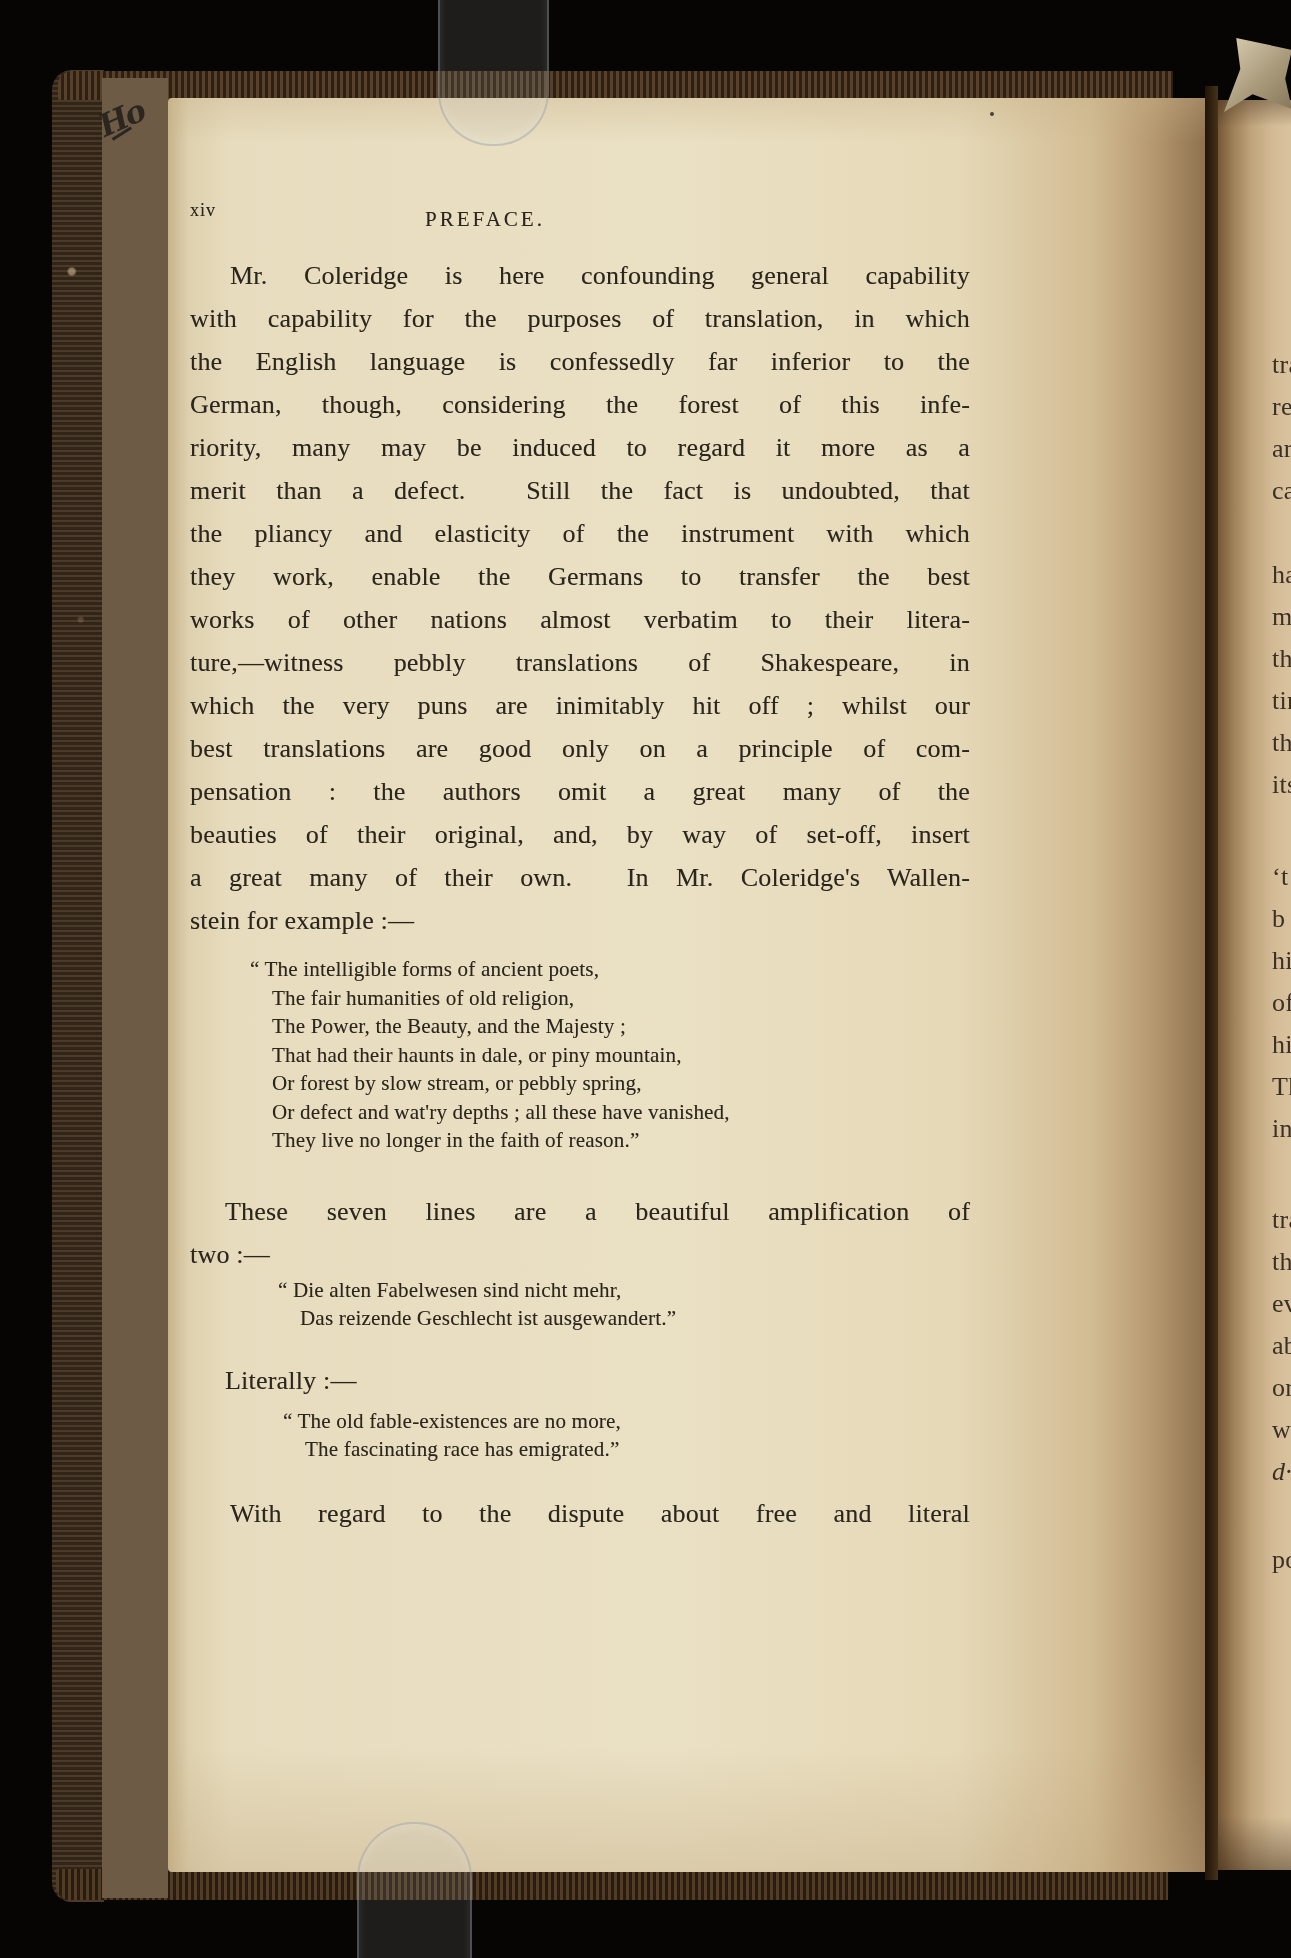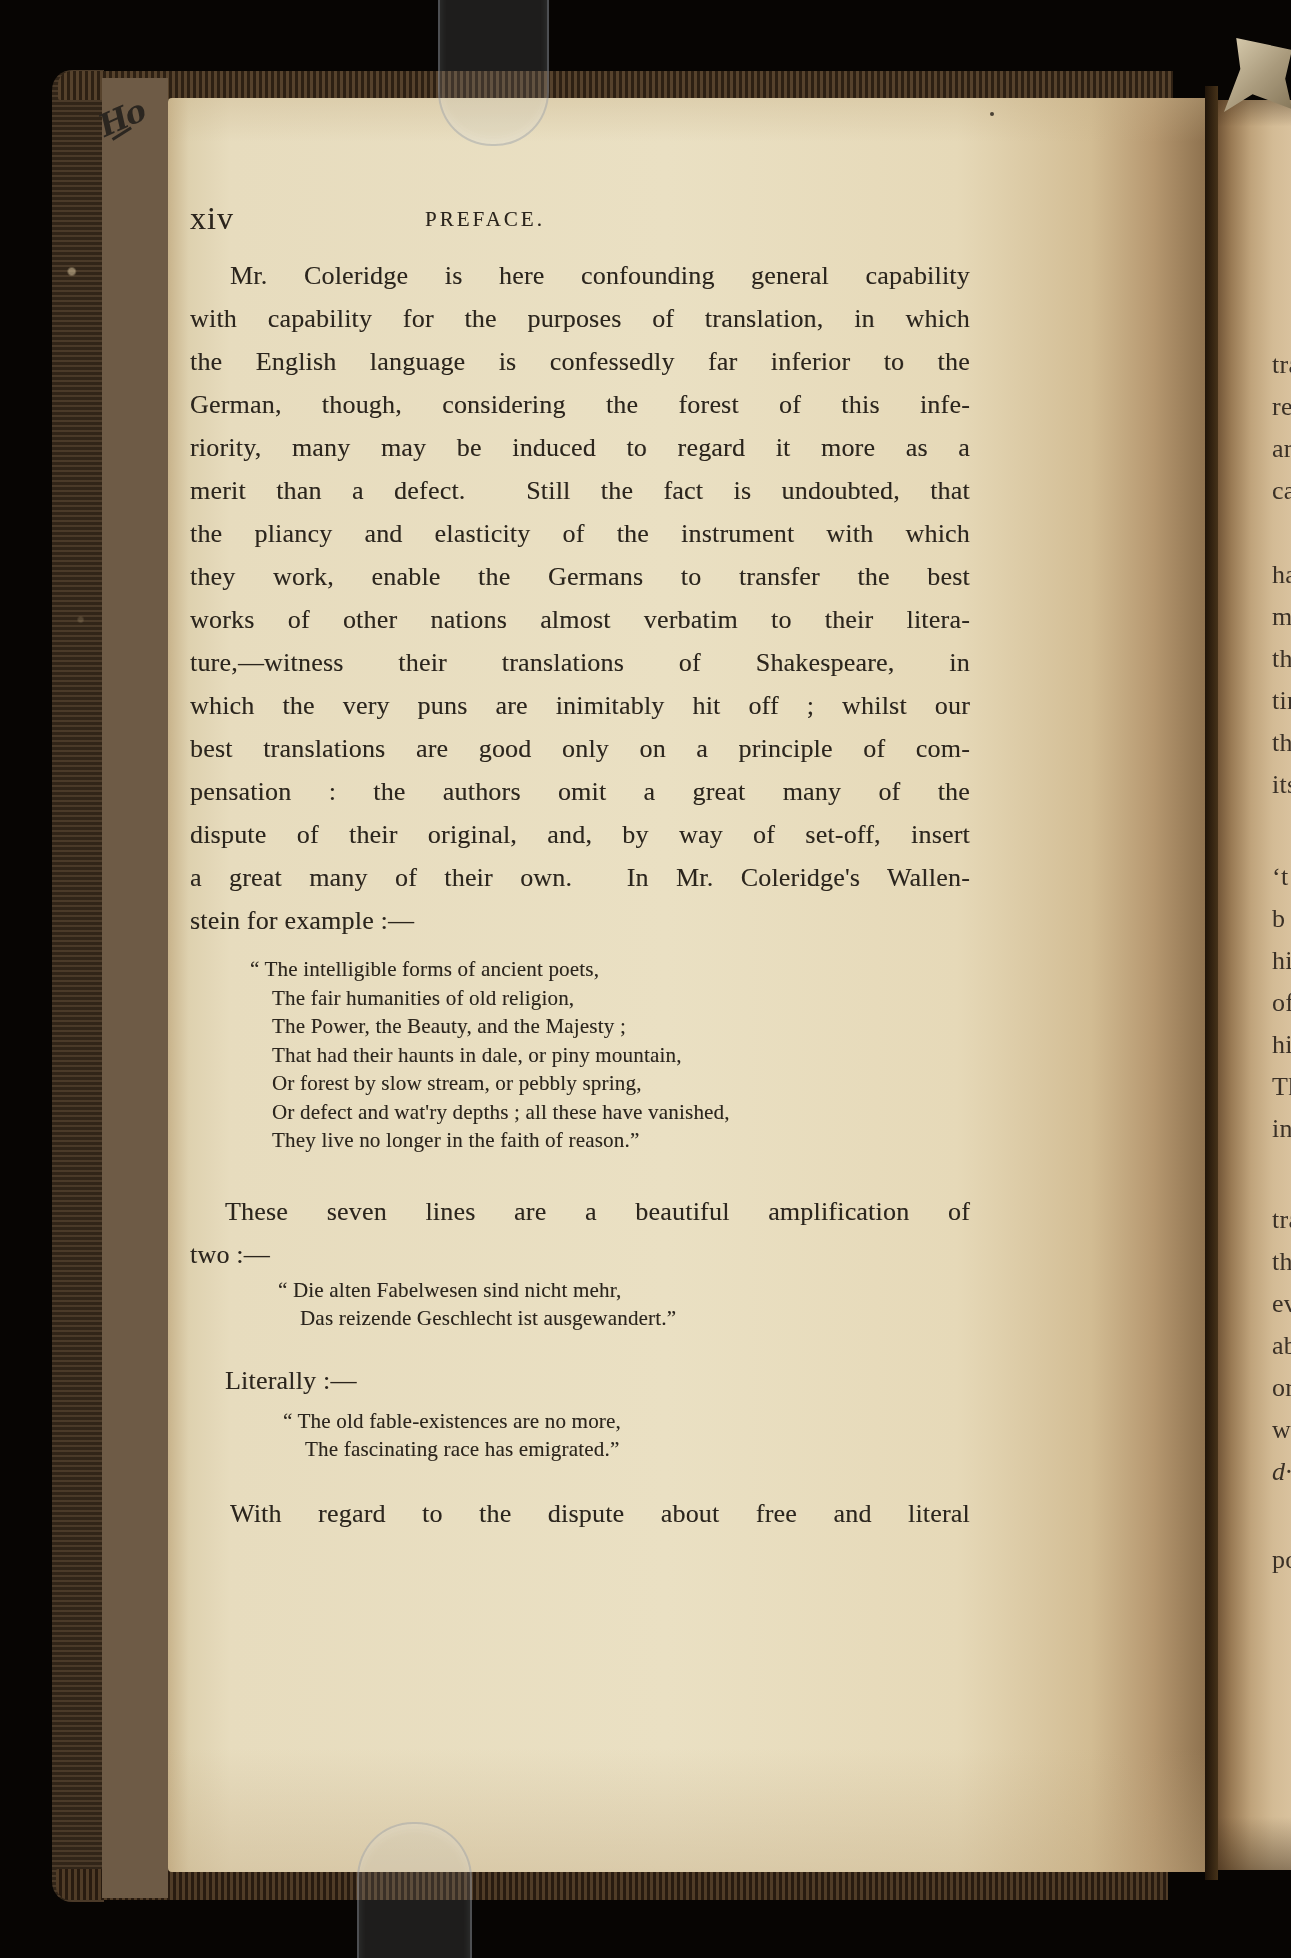--- a/index.html
+++ b/index.html
@@ -68,21 +68,21 @@
     border:2px solid rgba(150,156,166,0.4);}
   .strap.top{left:438px;top:-12px;width:107px;height:154px;border-radius:0 0 54px 54px;
     box-shadow:inset 0 -5px 9px rgba(255,255,255,0.12);}
   .strap.bottom{left:357px;top:1822px;width:111px;height:148px;
     border-radius:56px 56px 0 0;box-shadow:inset 0 5px 9px rgba(255,255,255,0.12);}
 
   
   .col{position:absolute;left:190px;top:197px;width:780px;color:#2b251d;
     text-shadow:0.3px 0.3px 0 rgba(43,37,29,0.3);}
   .hdr{position:relative;height:34px;}
-  .folio{position:absolute;left:0;top:3px;font-size:32px;letter-spacing:1px;}
+  .folio{position:absolute;left:0;top:3px;font-size:18px;letter-spacing:1px;}
   .running{position:absolute;left:295px;top:10px;transform:translateX(-50%);
     font-size:21px;letter-spacing:3px;text-align:center;}
   .bl{font-size:26px;line-height:43px;height:43px;letter-spacing:0.2px;}
   .jl{text-align:justify;text-align-last:justify;}
   .ind{text-indent:40px;}
   .para1{margin-top:23px;}
   .poem{margin-top:13px;margin-left:82px;}
   .pline{font-size:21px;line-height:28.5px;letter-spacing:0.2px;}
   .pline.first{text-indent:-22px;}
   .afterpoem{margin-top:35px;}
@@ -119,25 +119,25 @@
     <div class="para1">
       <div class="bl jl ind">Mr. Coleridge is here confounding general capability</div>
       <div class="bl jl">with capability for the purposes of translation, in which</div>
       <div class="bl jl">the English language is confessedly far inferior to the</div>
       <div class="bl jl">German, though, considering the forest of this infe-</div>
       <div class="bl jl">riority, many may be induced to regard it more as a</div>
       <div class="bl jl">merit than a defect.&nbsp; Still the fact is undoubted, that</div>
       <div class="bl jl">the pliancy and elasticity of the instrument with which</div>
       <div class="bl jl">they work, enable the Germans to transfer the best</div>
       <div class="bl jl">works of other nations almost verbatim to their litera-</div>
-      <div class="bl jl">ture,—witness their translations of Shakespeare, in</div>
+      <div class="bl jl">ture,—witness pebbly translations of Shakespeare, in</div>
       <div class="bl jl">which the very puns are inimitably hit off ; whilst our</div>
       <div class="bl jl">best translations are good only on a principle of com-</div>
       <div class="bl jl">pensation : the authors omit a great many of the</div>
-      <div class="bl jl">dispute of their original, and, by way of set-off, insert</div>
+      <div class="bl jl">beauties of their original, and, by way of set-off, insert</div>
       <div class="bl jl">a great many of their own.&nbsp; In Mr. Coleridge's Wallen-</div>
       <div class="bl">stein for example :—</div>
     </div>
 
     <div class="poem">
       <div class="pline first">“ The intelligible forms of ancient poets,</div>
       <div class="pline">The fair humanities of old religion,</div>
       <div class="pline">The Power, the Beauty, and the Majesty ;</div>
       <div class="pline">That had their haunts in dale, or piny mountain,</div>
       <div class="pline">Or forest by slow stream, or pebbly spring,</div>

